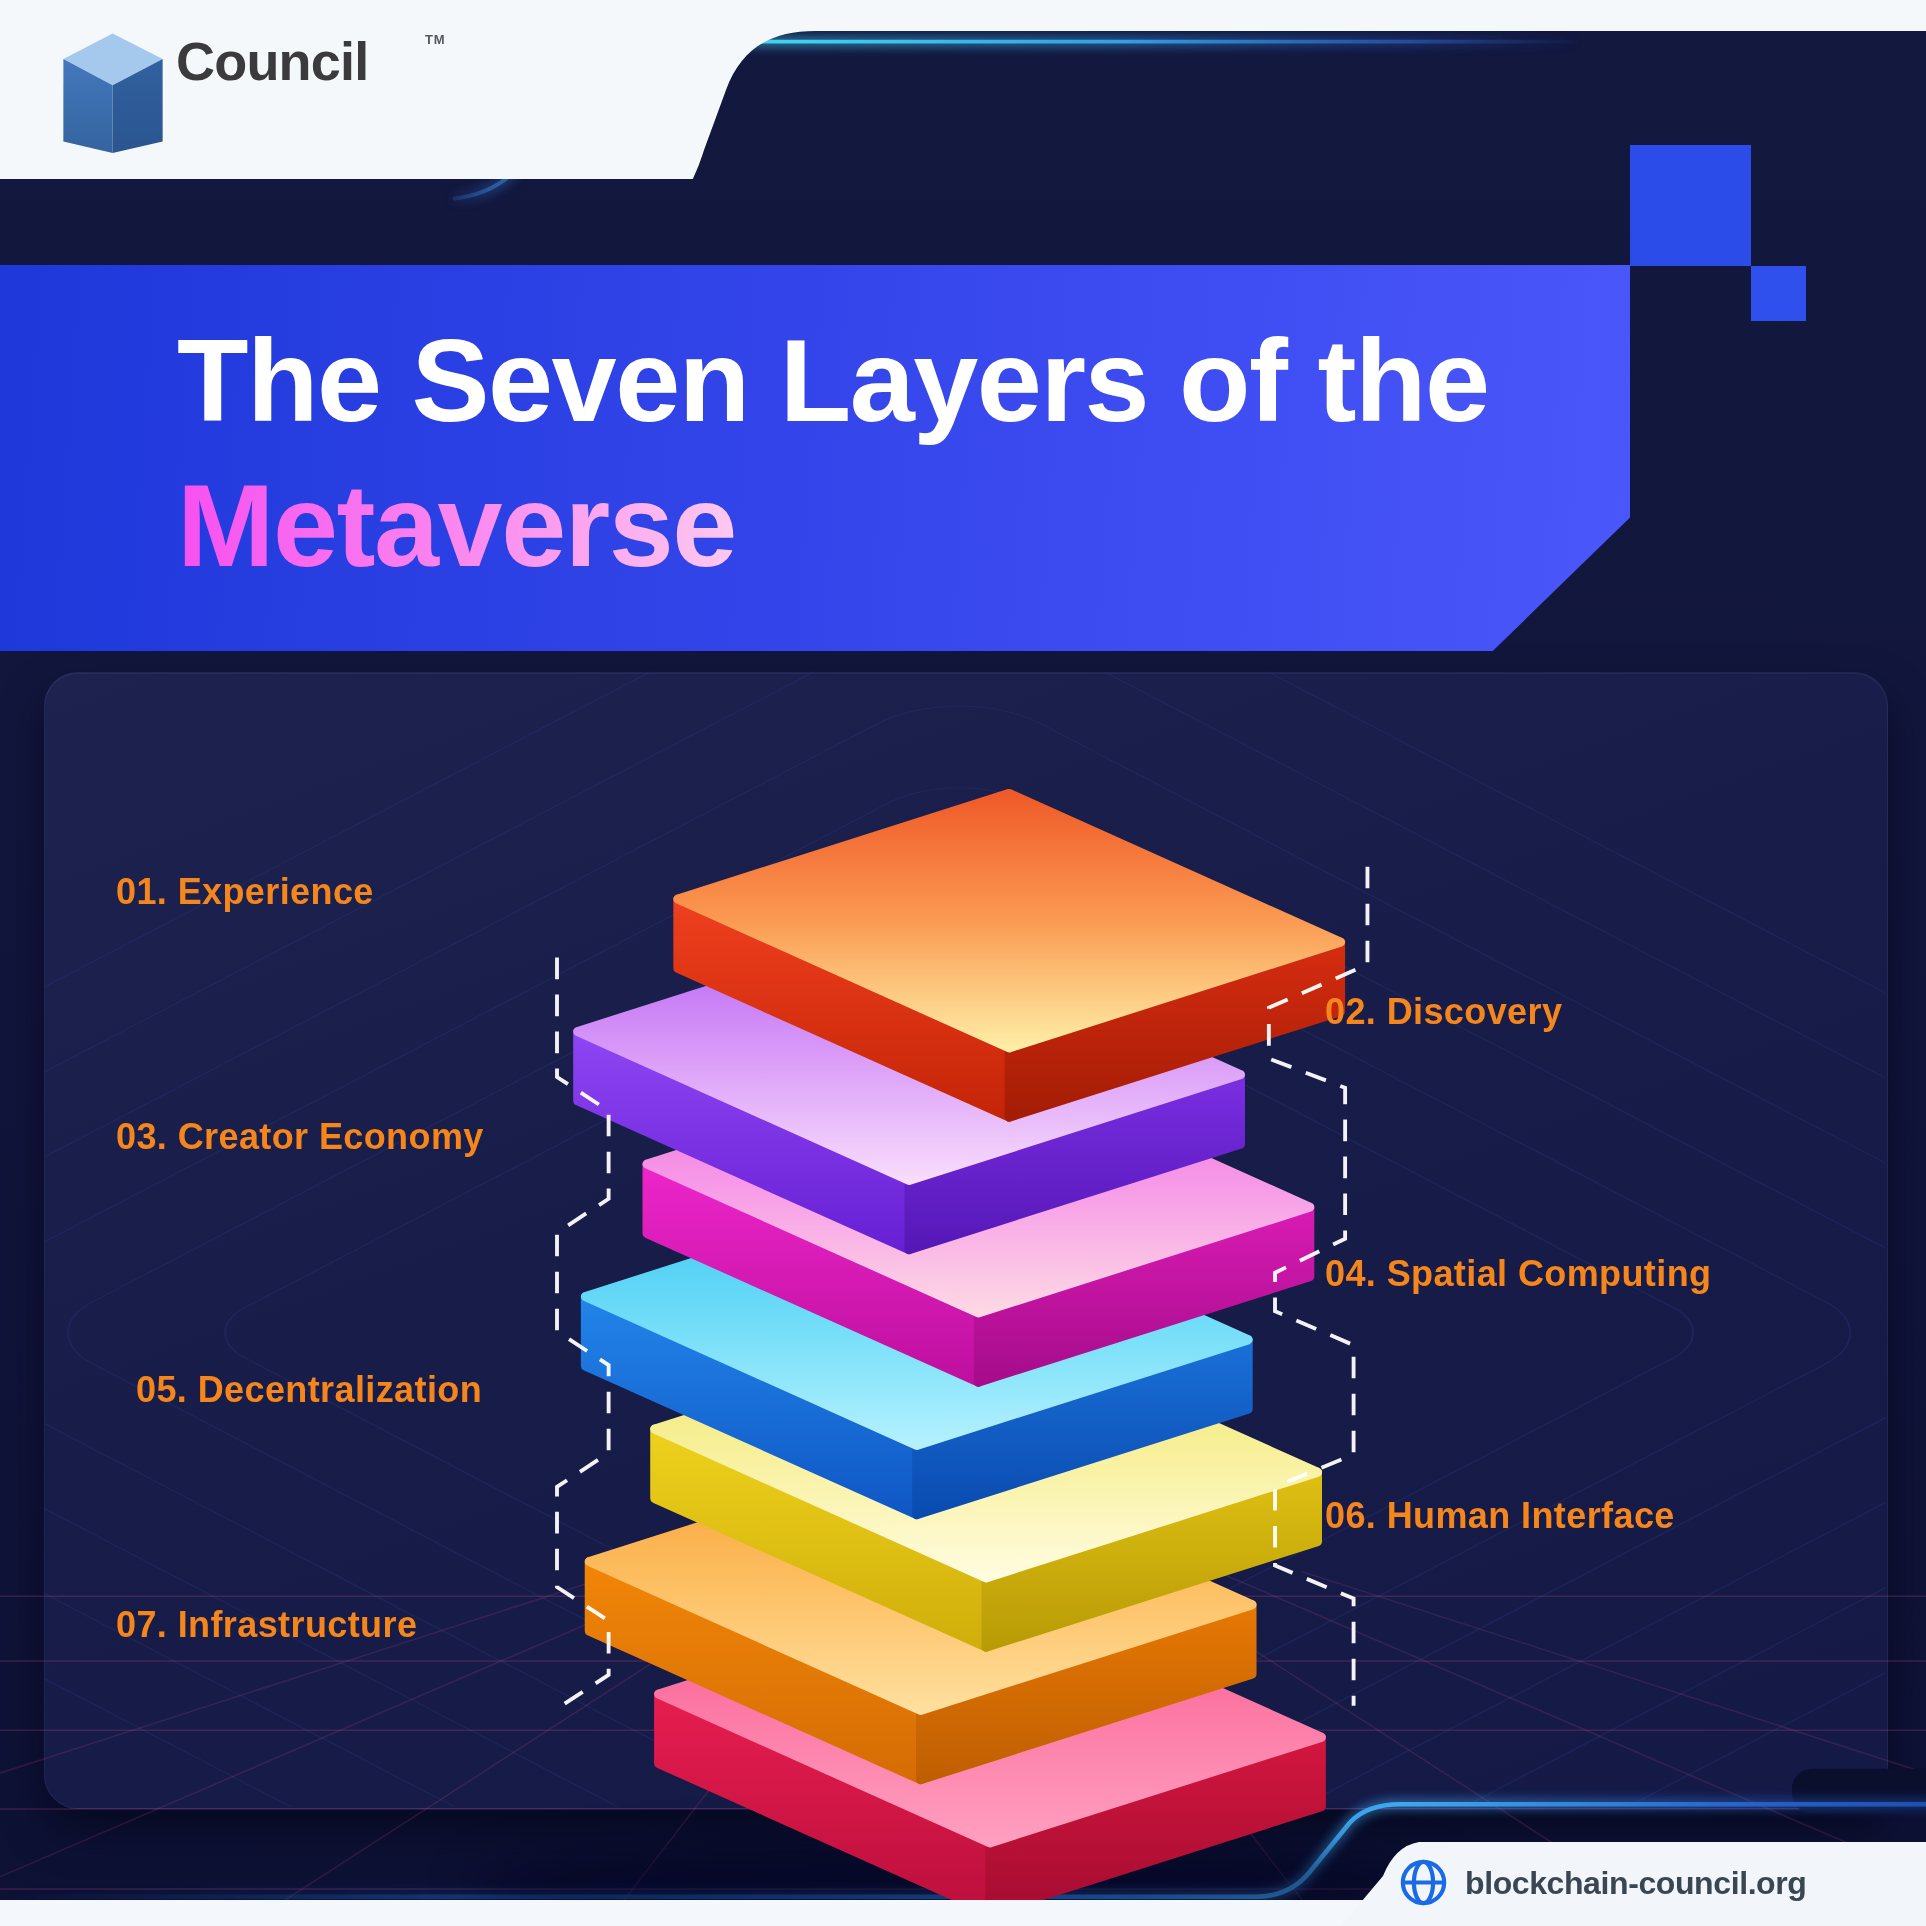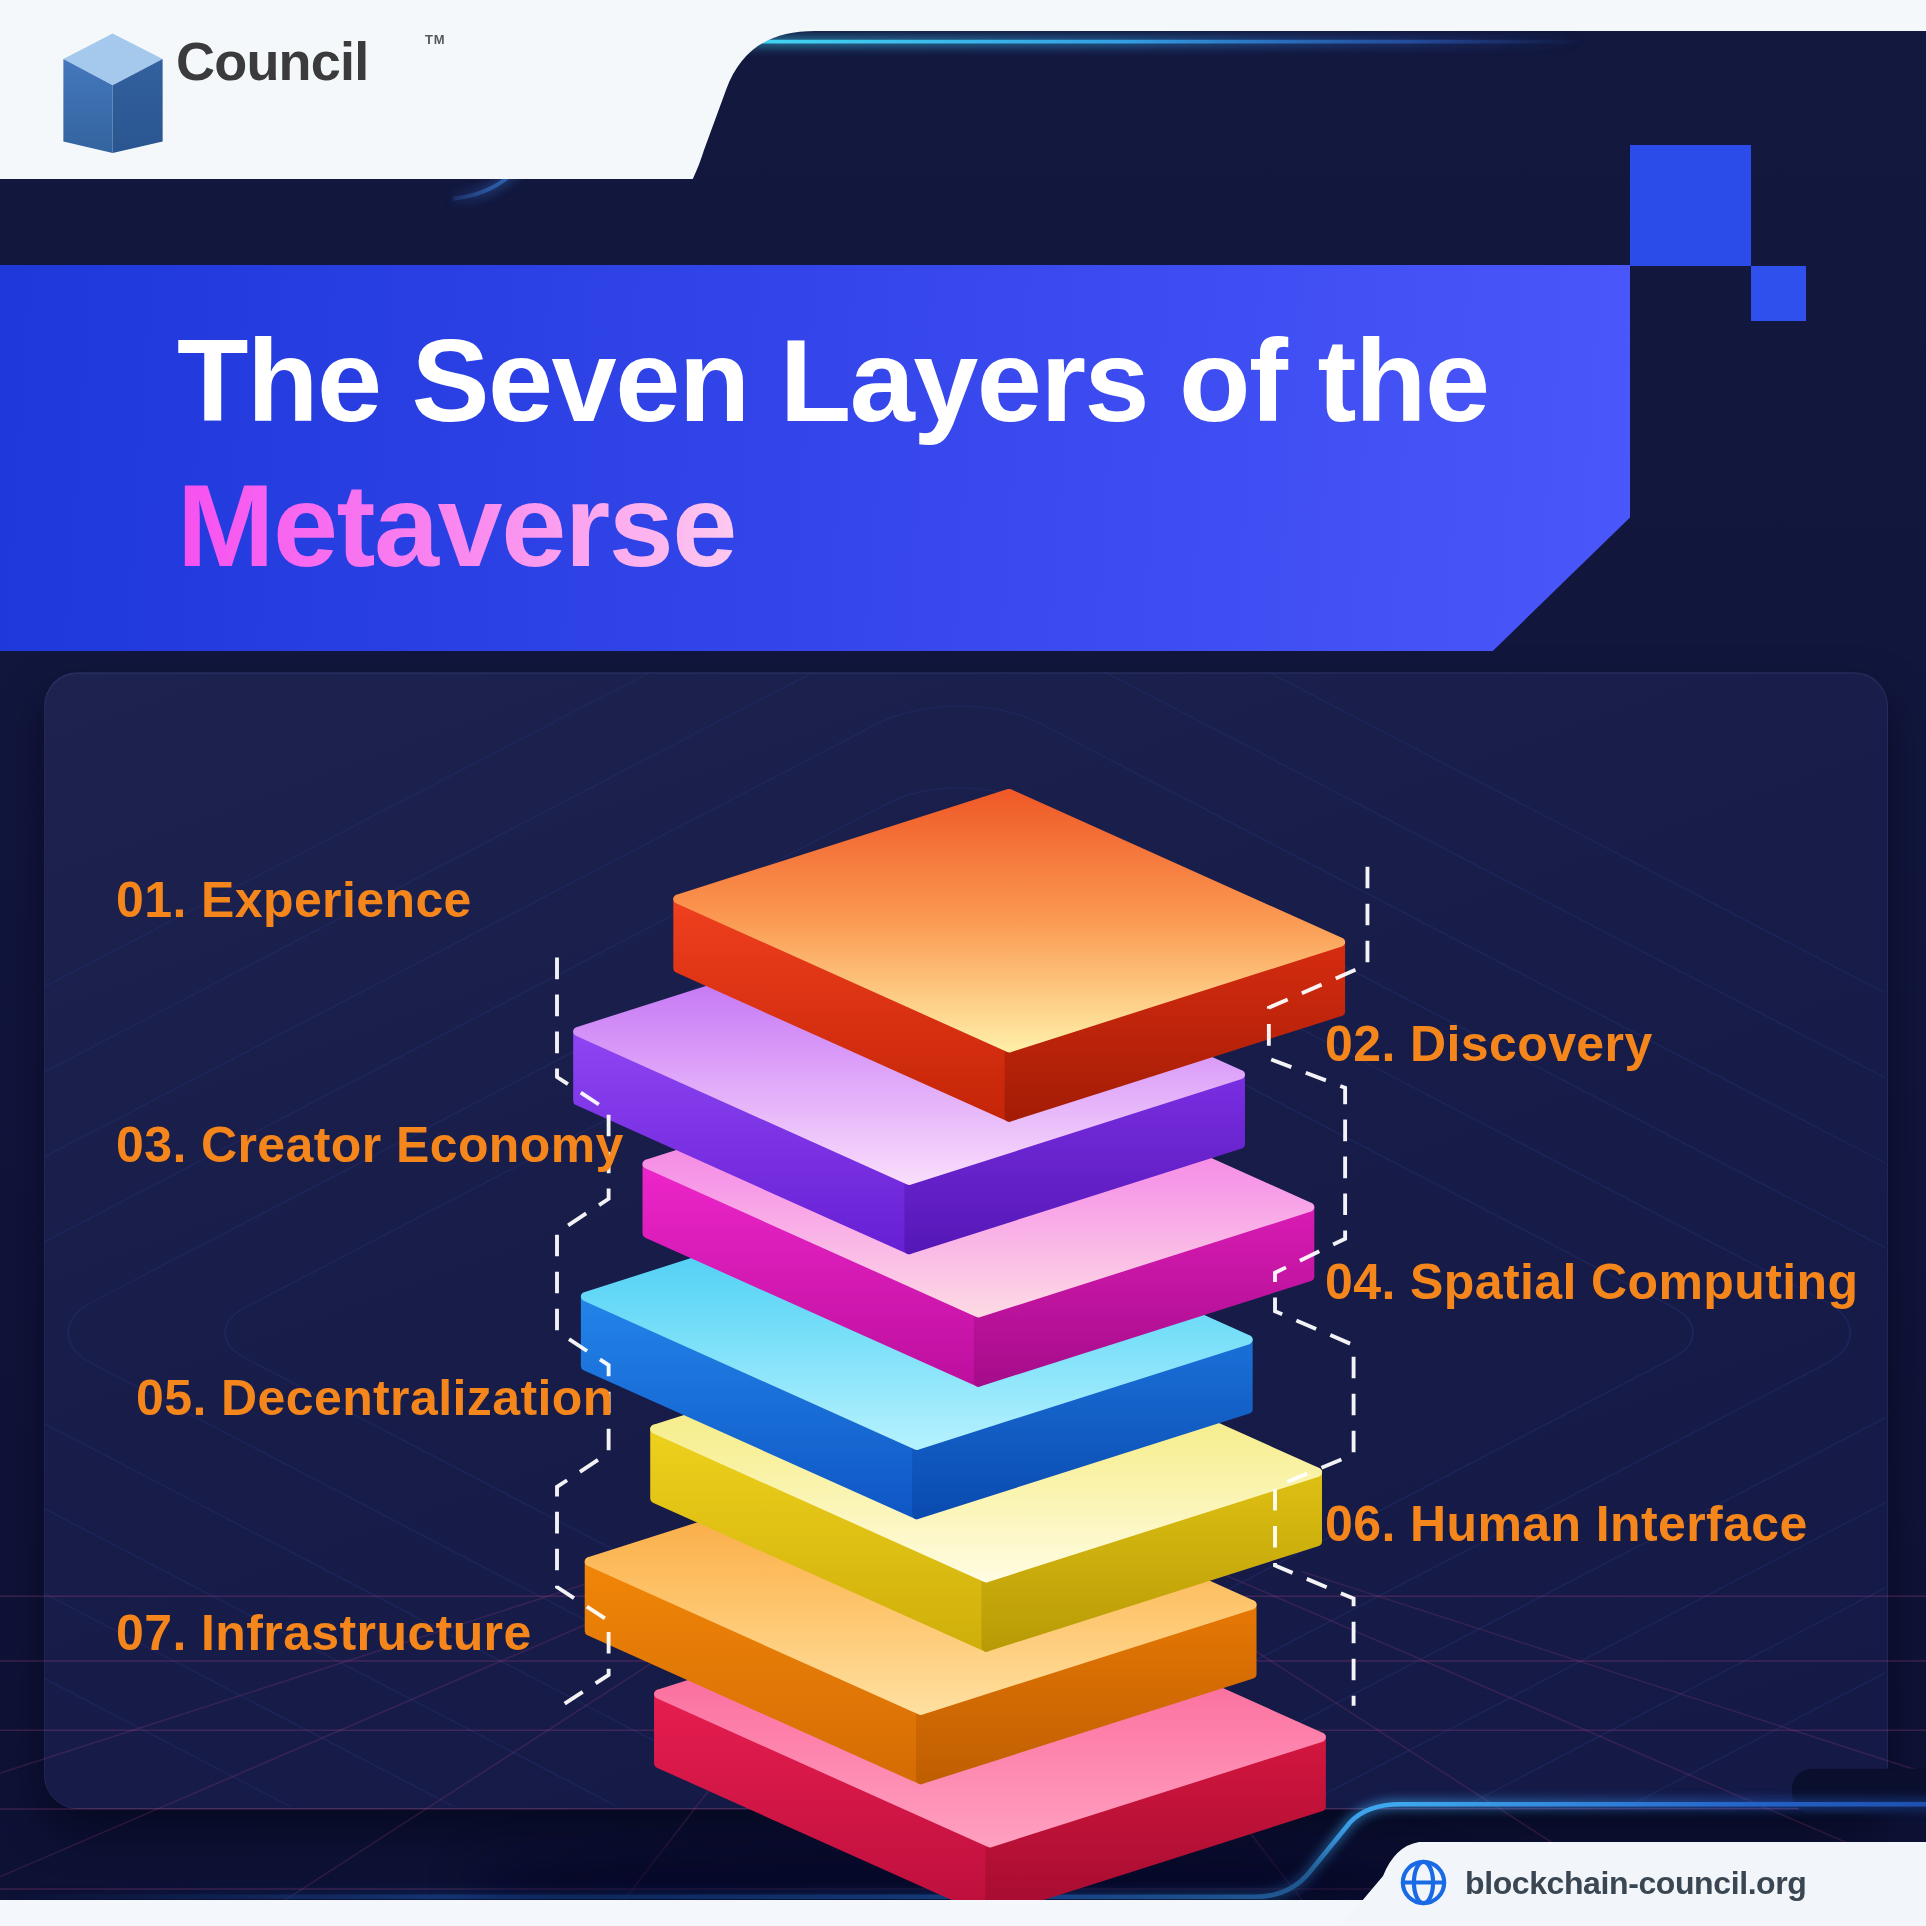--- a/index.html
+++ b/index.html
@@ -26,22 +26,22 @@
   .sq-big{left:1630px;top:145px;width:121px;height:121px;background:#2b4ce8;}
   .sq-small{left:1751px;top:266px;width:55px;height:55px;background:#3050ee;}
 
   
   .panel{left:44px;top:672px;width:1842px;height:1135px;border-radius:34px;
     background:linear-gradient(160deg,#1d224f 0%,#171c48 45%,#141946 100%);
     border:1.5px solid rgba(130,140,210,0.10);
     box-shadow:0 21.6px 42px rgba(2,4,18,0.55), inset 0 0.8px 0 rgba(170,180,235,0.10);}
 
   
-  .layer-label{position:absolute;font-size:50px;font-weight:700;color:#f5861c;letter-spacing:0.4px;white-space:nowrap;}
-  .ll-0{left:116px;top:871px;} .ll-1{left:1325px;top:1015px;}
+  .layer-label{position:absolute;font-size:36px;font-weight:700;color:#f5861c;letter-spacing:0.4px;white-space:nowrap;}
+  .ll-0{left:116px;top:871px;} .ll-1{left:1325px;top:991px;}
   .ll-2{left:116px;top:1116px;text-align:right;} .ll-3{left:1325px;top:1253px;}
   .ll-4{left:116px;top:1369px;margin-left:20px;} .ll-5{left:1325px;top:1495px;}
   .ll-6{left:116px;top:1604px;}
 
   
   .bottom-strip{left:0;top:1900px;width:1926px;height:26px;background:#f4f7fb;}
   .footer{left:1319px;top:1842px;width:607px;height:85px;background:#f2f6fa;
     clip-path:path('M100,0 H788 V110 H0 L64,34 Q76,4 100,0 Z');}
   .footer-url{position:absolute;left:146px;top:0;line-height:82px;font-size:32px;font-weight:700;color:#3a4652;letter-spacing:-0.4px;}
   .globe{position:absolute;left:80px;top:16px;}

